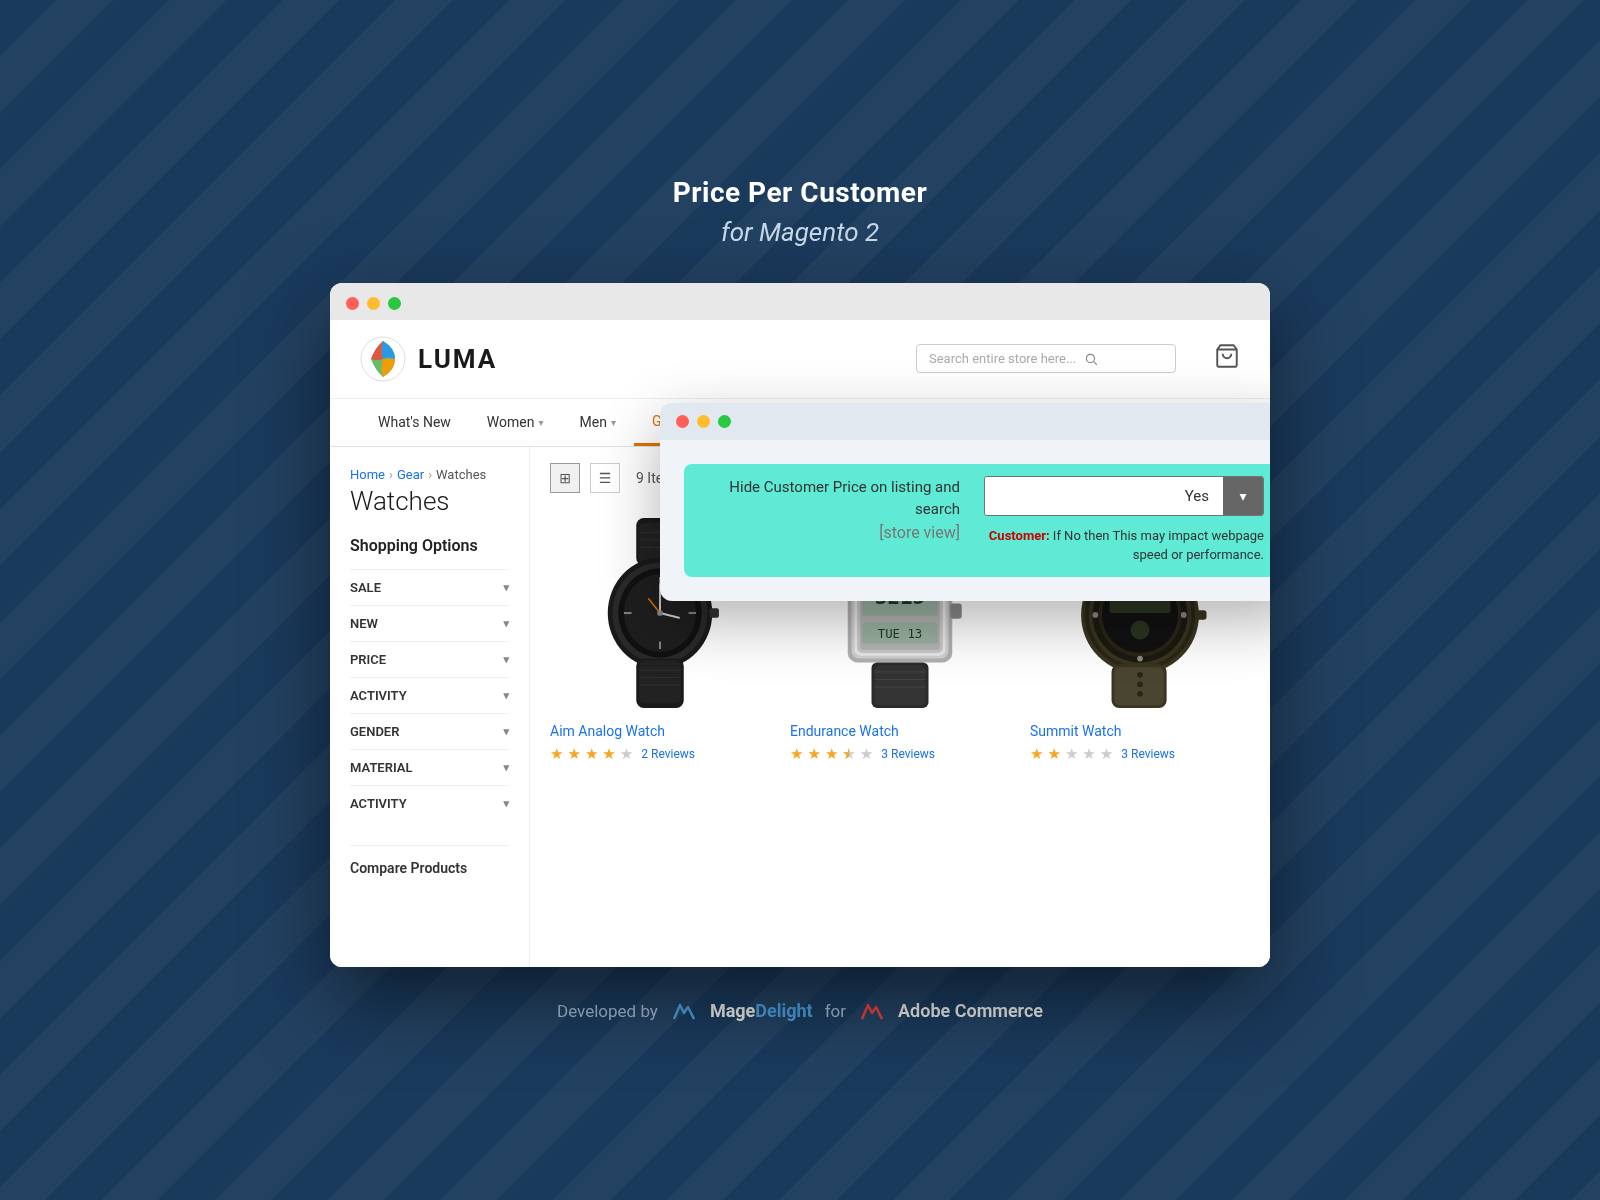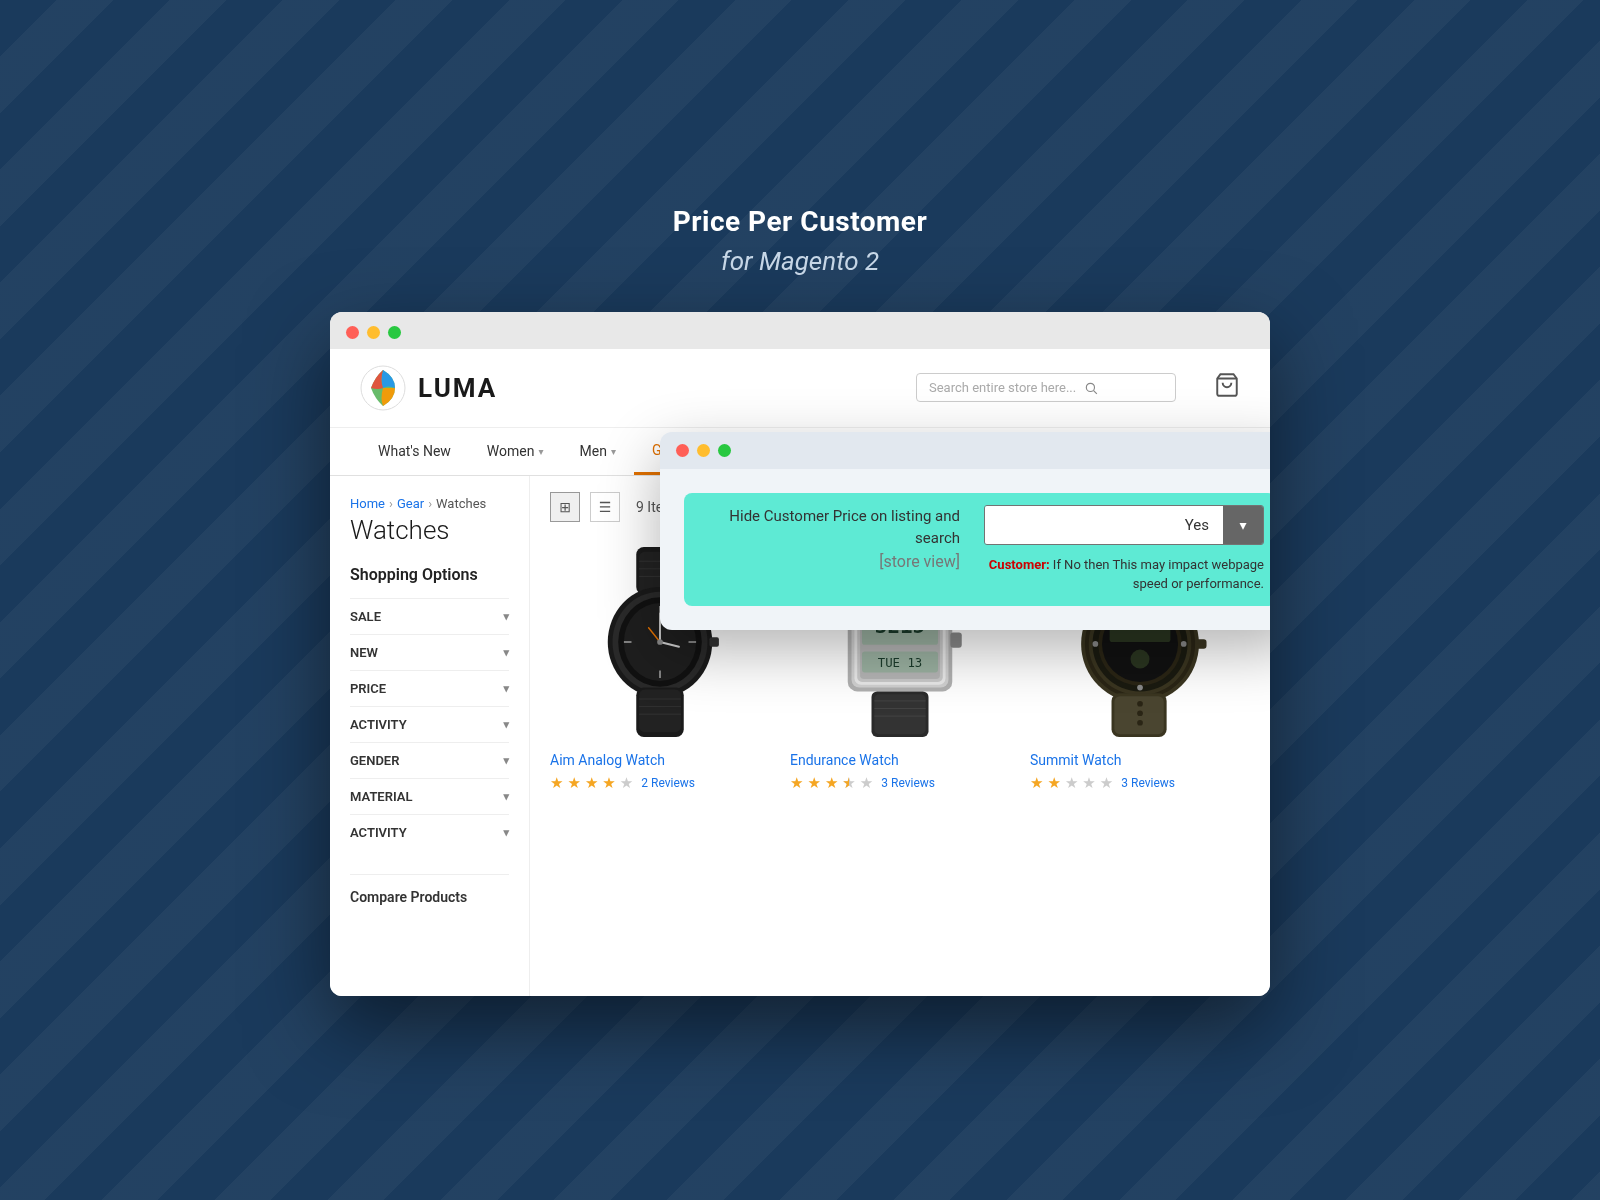--- a/index.html
+++ b/index.html
@@ -670,14 +670,28 @@
               <strong>Customer:</strong>
               <span>If No then This may impact webpage speed or performance.</span>
             </div>
           </div>
         </div>
       </div>
     </div>
 
   </div>
 
+  <div class="footer-bar">
+    <span style="color:#a0b8d0;font-size:17px;">Developed by</span>
+
+    <svg width="28" height="28" viewBox="0 0 28 28">
+      <polyline points="4,22 10,8 14,16 18,10 24,22" stroke="#4a9edd" stroke-width="2.5" fill="none" stroke-linejoin="round"></polyline>
+    </svg>
+    <span style="color:#e8e8e8;font-size:18px;"><b style="color:#e8e8e8">Mage</b><span style="color:#4a9edd;font-weight:700">Delight</span></span>
+    <span style="color:#a0b8d0;font-size:17px;">for</span>
+
+    <svg width="28" height="28" viewBox="0 0 28 28">
+      <polyline points="4,22 10,8 14,16 18,10 24,22" stroke="#e84040" stroke-width="2.5" fill="none" stroke-linejoin="round"></polyline>
+    </svg>
+    <span style="color:#e8e8e8;font-size:18px;font-weight:600;">Adobe Commerce</span>
+  </div>
 
 </div>
 
 </body></html>

